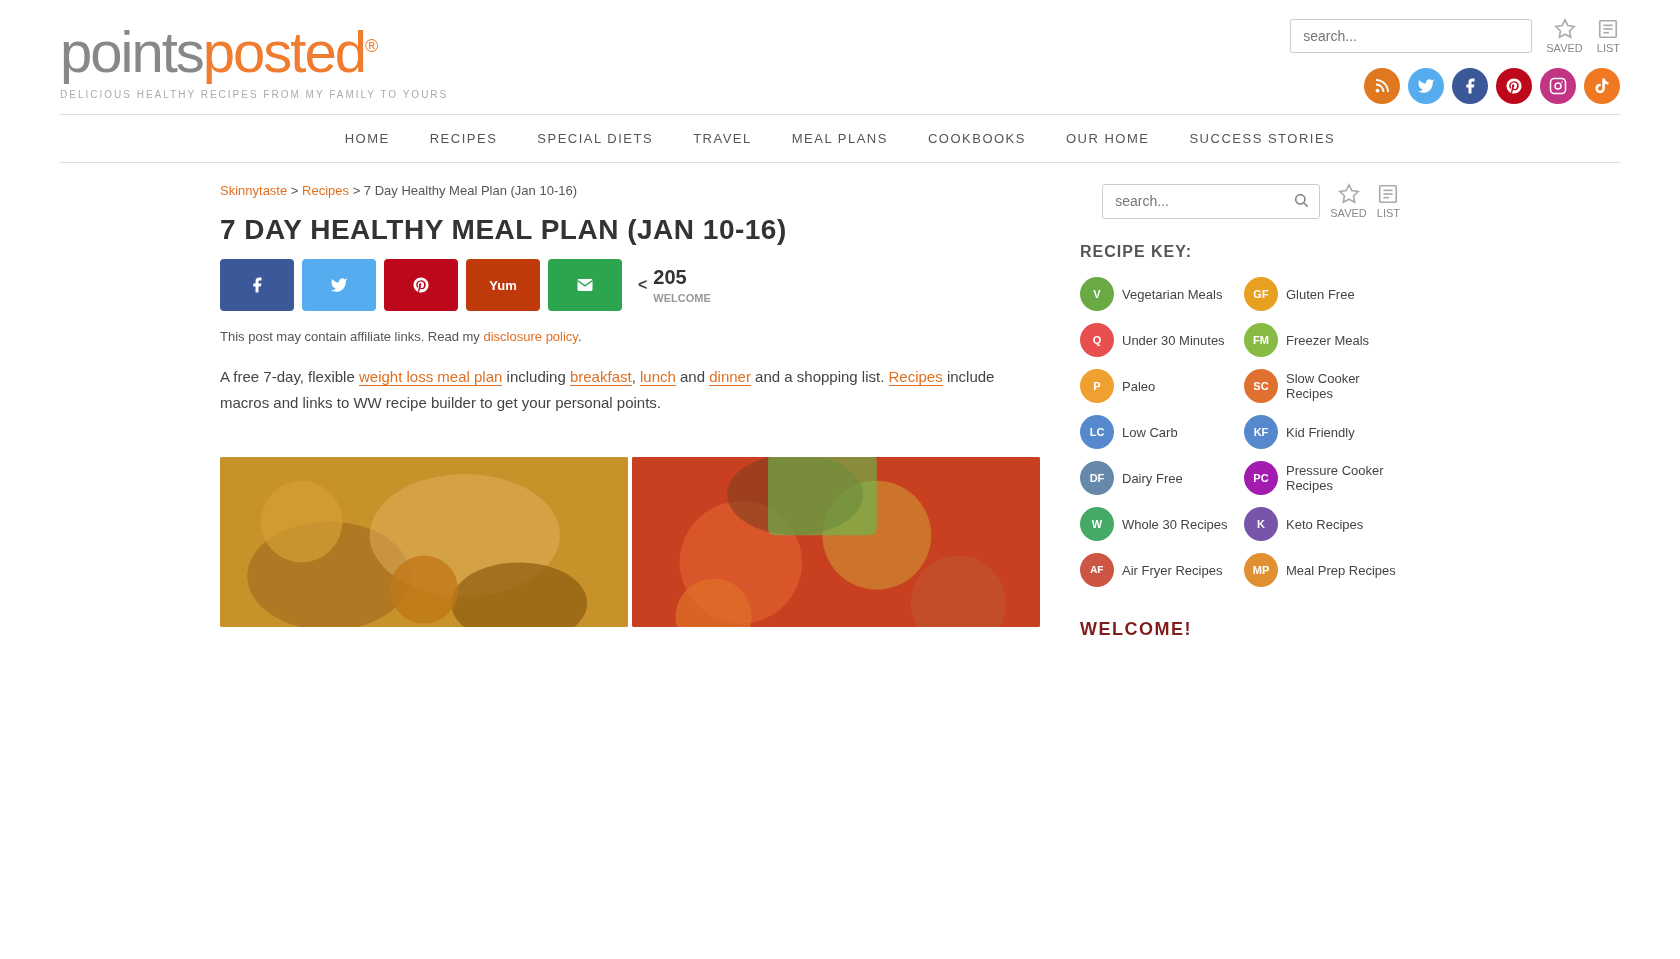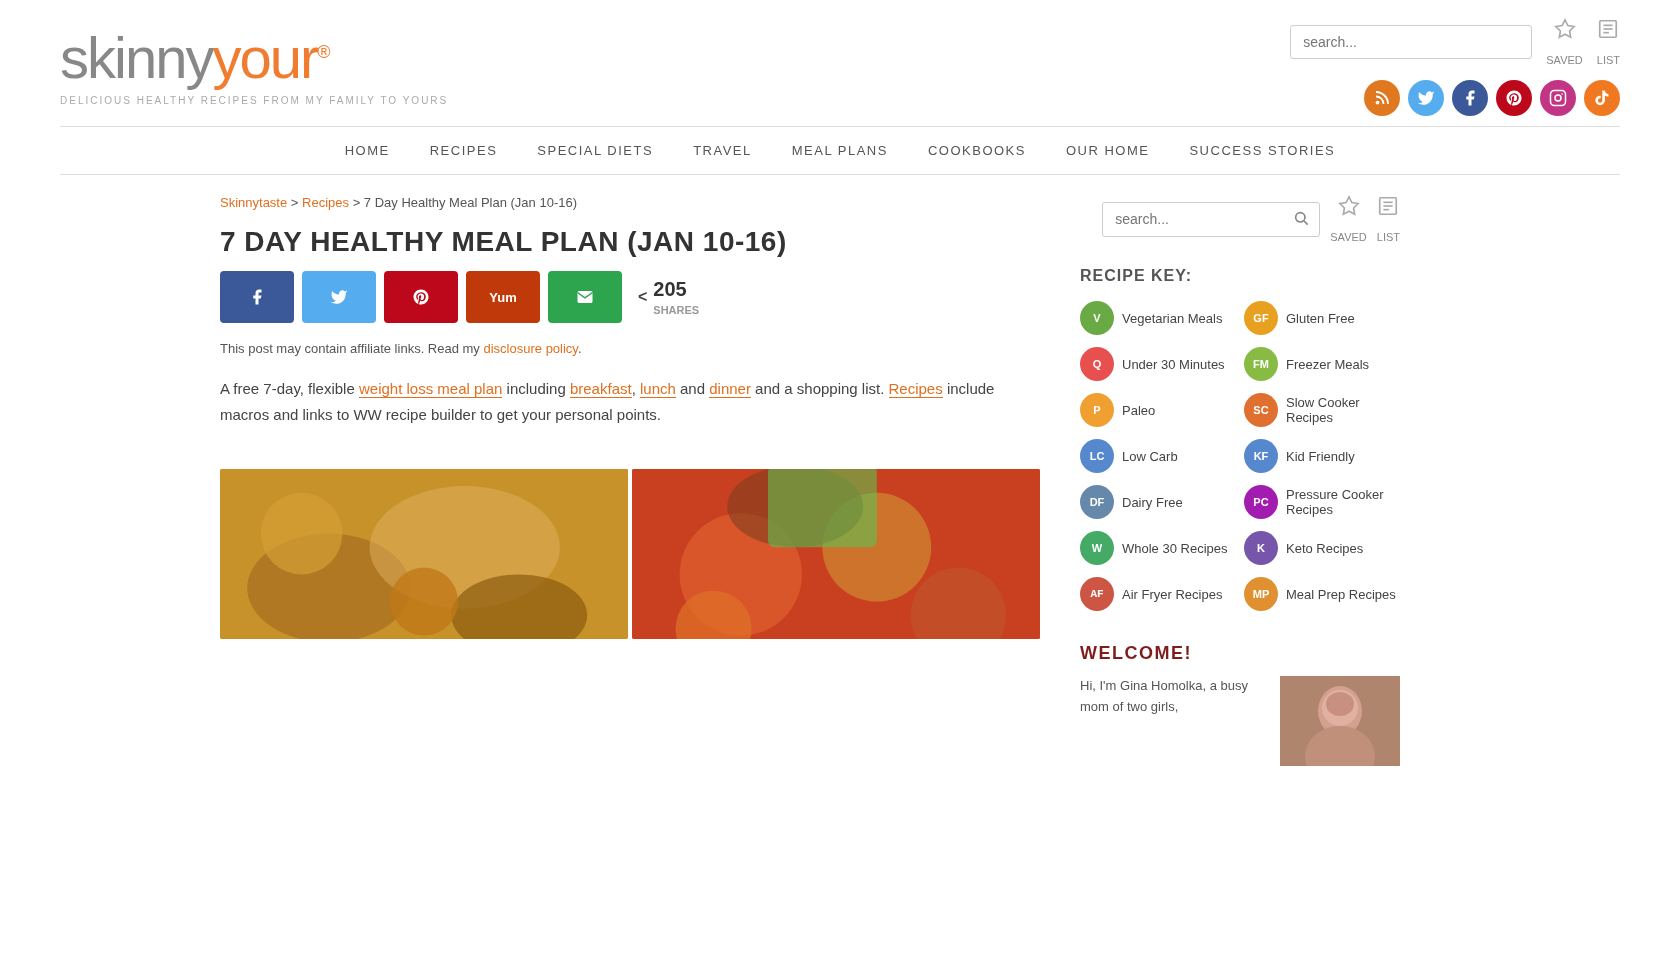--- a/index.html
+++ b/index.html
@@ -10,21 +10,21 @@
     .logo-area { display: flex; flex-direction: column; }
     .logo { font-size: 58px; font-weight: 300; letter-spacing: -2px; color: #888; line-height: 1; }
     .logo span { color: #f07c30; font-weight: 300; }
     .logo-registered { font-size: 18px; vertical-align: super; color: #f07c30; }
     .tagline { font-size: 10px; letter-spacing: 2px; color: #aaa; margin-top: 8px; }
 
     .header-right { display: flex; flex-direction: column; align-items: flex-end; gap: 14px; }
     .search-bar-top { display: flex; align-items: center; border: 1px solid #ccc; border-radius: 3px; overflow: hidden; }
     .search-bar-top input { border: none; outline: none; padding: 7px 12px; font-size: 14px; color: #aaa; width: 220px; }
     .search-bar-top button { background: none; border: none; padding: 7px 10px; cursor: pointer; color: #555; font-size: 16px; }
-    .icon-btn { display: flex; flex-direction: column; align-items: center; gap: 14px; cursor: pointer; color: #888; font-size: 11px; background: none; border: none; }
+    .icon-btn { display: flex; flex-direction: column; align-items: center; gap: 2px; cursor: pointer; color: #888; font-size: 11px; background: none; border: none; }
     .icon-btn svg { width: 22px; height: 22px; }
 
     .social-icons { display: flex; gap: 8px; }
     .social-icon { width: 36px; height: 36px; border-radius: 50%; display: flex; align-items: center; justify-content: center; color: #fff; font-size: 16px; cursor: pointer; }
 
     
     .nav-divider { border: none; border-top: 1px solid #ddd; margin: 0 60px; }
     nav { display: flex; justify-content: center; align-items: center; gap: 40px; padding: 16px 62px; }
     nav a { text-decoration: none; color: #555; font-size: 13px; letter-spacing: 1.5px; font-weight: 500; text-transform: uppercase; }
 
@@ -83,21 +83,21 @@
     .food-img-right {
       background: linear-gradient(135deg, #c84020 0%, #e06030 20%, #d08030 40%, #c05028 60%, #804020 80%);
     }
   </style>
 </head>
 <body>
 
 <header class="header">
   <div class="logo-area">
     <div class="logo">
-      <span style="color:#888;font-weight:300;">skinny</span><span style="color:#f07c30;">your</span><span class="logo-registered">®</span>
+      <span style="color:#888;font-weight:300;">points</span><span style="color:#f07c30;">posted</span><span class="logo-registered">®</span>
     </div>
     <div class="tagline">DELICIOUS HEALTHY RECIPES FROM MY FAMILY TO YOURS</div>
   </div>
   <div class="header-right">
     <div style="display:flex;align-items:center;gap:14px;">
       <div class="search-bar-top">
         <input type="text" placeholder="search..." style="">
         <button>
           <svg viewBox="0 0 24 24" fill="none" stroke="#888" stroke-width="2.5">
               <circle cx="11" cy="11" r="7"></circle>
@@ -210,21 +210,21 @@
       <button class="share-btn" style="background:#2da44e;">
         <svg viewBox="0 0 24 24" width="18" height="18" fill="#fff">
             <path d="M4 4h16c1.1 0 2 .9 2 2v12c0 1.1-.9 2-2 2H4c-1.1 0-2-.9-2-2V6c0-1.1.9-2 2-2z"></path>
             <polyline points="22,6 12,13 2,6" fill="none" stroke="#2da44e" stroke-width="2"></polyline>
           </svg>
       </button>
       <div class="share-count">
         <span style="font-size:16px;color:#444;">&lt;</span>
         <div>
           <span style="font-size:20px;font-weight:700;color:#333;">205</span><br>
-          <span style="font-size:11px;color:#999;">SHARES</span>
+          <span style="font-size:11px;color:#999;">WELCOME</span>
         </div>
       </div>
     </div>
 
     <p class="disclosure">
       <span>This post may contain affiliate links. Read my</span>
       <a href="#">disclosure policy</a>.
     </p>
 
     <p class="article-text">
@@ -342,29 +342,15 @@
   </div>
           <div class="recipe-key-item">
     <div class="key-badge" style="background:#e09030;">MP</div>
     <span>Meal Prep Recipes</span>
   </div>
         </div>
     </div>
 
     <div class="welcome-section">
       <div class="welcome-title">WELCOME!</div>
-      <div class="welcome-content">
-        <div class="welcome-text">
-          <span>Hi, I'm Gina Homolka, a busy mom of two girls,</span>
-        </div>
-        <div class="welcome-photo">
-          <svg width="120" height="90" viewBox="0 0 120 90">
-            <rect width="120" height="90" fill="#b0856e"></rect>
-            <ellipse cx="60" cy="35" rx="22" ry="25" fill="#d4a090"></ellipse>
-            <ellipse cx="60" cy="80" rx="35" ry="30" fill="#c0907a"></ellipse>
-            <circle cx="60" cy="32" r="18" fill="#e0b0a0"></circle>
-            <ellipse cx="60" cy="28" rx="14" ry="12" fill="#c89080"></ellipse>
-          </svg>
-        </div>
-      </div>
     </div>
   </div>
 </div>
 
 </body></html>

